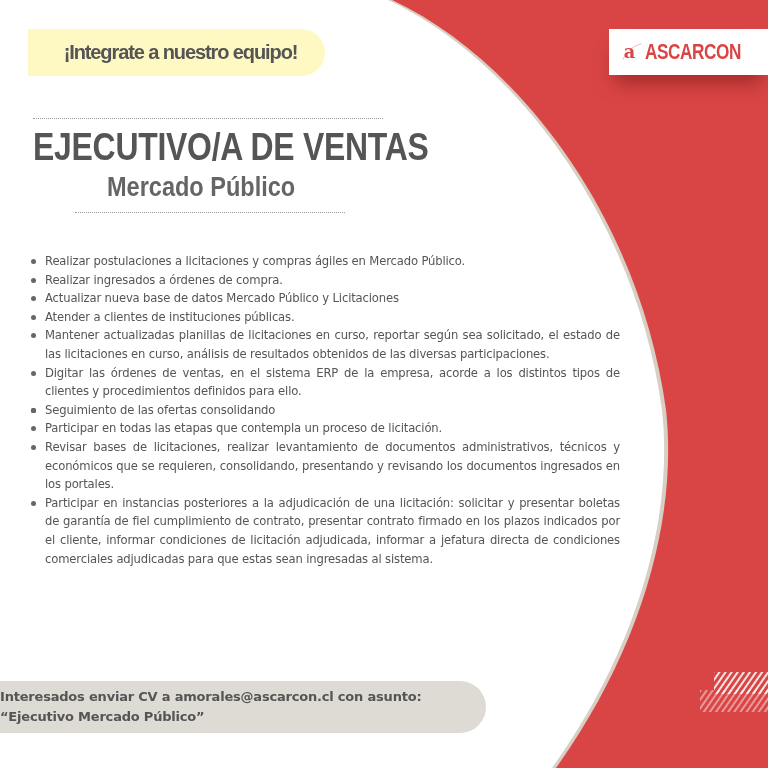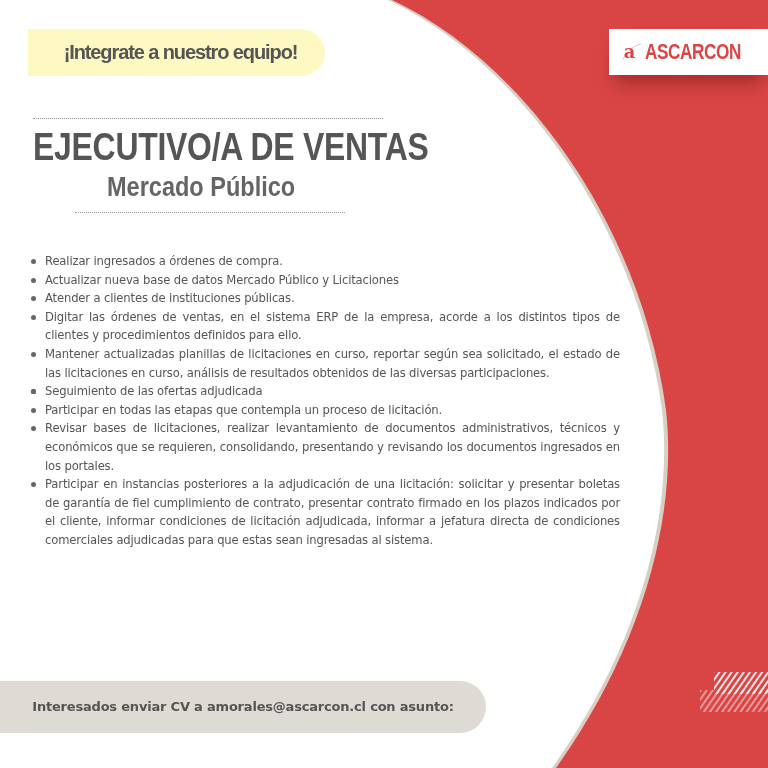--- a/index.html
+++ b/index.html
@@ -54,21 +54,21 @@
     .duties li {
       position: relative; padding-left: 17px; text-align: justify;
     }
     .duties li .bullet {
       position: absolute; left: 3px; top: 7px; width: 5px; height: 5px;
       border-radius: 50%; background: #666;
     }
     .contact-pill {
       position: absolute; left: 0; top: 681px; width: 486px; height: 52px;
       background: #dedbd5; border-radius: 0 26px 26px 0;
-      display: flex; flex-direction: column; align-items: center; justify-content: center;
+      display: flex; flex-direction: column; align-items: flex-start; justify-content: center;
     }
     .contact-line {
       font-family: "DejaVu Sans", sans-serif; font-weight: bold;
       font-size: 13px; line-height: 20px; color: #555; letter-spacing: -0.2px;
     }
     .stripes { position: absolute; left: 700px; top: 672px; width: 68px; height: 40px; }
   </style>
 </head>
 <body>
 
@@ -90,35 +90,37 @@
   </svg>
   <span class="logo-text">ASCARCON</span>
 </div>
 
 <div class="dotline" style="left:33px; top:118px; width:350px;"></div>
 <div class="title-main">EJECUTIVO/A DE VENTAS</div>
 <div class="title-sub">Mercado Público</div>
 <div class="dotline" style="left:75px; top:212px; width:270px;"></div>
 
 <ul class="duties">
+  <li><span class="bullet"></span><span>Realizar postulaciones a licitaciones y compras ágiles en Mercado Público.</span></li>
   <li><span class="bullet"></span><span>Realizar ingresados a órdenes de compra.</span></li>
   <li><span class="bullet"></span><span>Actualizar nueva base de datos Mercado Público y Licitaciones</span></li>
   <li><span class="bullet"></span><span>Atender a clientes de instituciones públicas.</span></li>
+  <li><span class="bullet"></span><span>Mantener actualizadas planillas de licitaciones en curso, reportar según sea solicitado, el estado de las licitaciones en curso, análisis de resultados obtenidos de las diversas participaciones.</span></li>
   <li><span class="bullet"></span><span>Digitar las órdenes de ventas, en el sistema ERP de la empresa, acorde a los distintos tipos de clientes y procedimientos definidos para ello.</span></li>
-  <li><span class="bullet"></span><span>Mantener actualizadas planillas de licitaciones en curso, reportar según sea solicitado, el estado de las licitaciones en curso, análisis de resultados obtenidos de las diversas participaciones.</span></li>
   <li><span class="bullet"></span></li>
   <li><span class="bullet"></span></li>
-  <li><span class="bullet"></span><span>Seguimiento de las ofertas adjudicada</span></li>
+  <li><span class="bullet"></span><span>Seguimiento de las ofertas consolidando</span></li>
   <li><span class="bullet"></span><span>Participar en todas las etapas que contempla un proceso de licitación.</span></li>
   <li><span class="bullet"></span><span>Revisar bases de licitaciones, realizar levantamiento de documentos administrativos, técnicos y económicos que se requieren, consolidando, presentando y revisando los documentos ingresados en los portales.</span></li>
   <li><span class="bullet"></span><span>Participar en instancias posteriores a la adjudicación de una licitación: solicitar y presentar boletas de garantía de fiel cumplimiento de contrato, presentar contrato firmado en los plazos indicados por el cliente, informar condiciones de licitación adjudicada, informar a jefatura directa de condiciones comerciales adjudicadas para que estas sean ingresadas al sistema.</span></li>
 </ul>
 
 <div class="contact-pill">
   <div class="contact-line">Interesados enviar CV a amorales@ascarcon.cl con asunto:</div>
+  <div class="contact-line">“Ejecutivo Mercado Público”</div>
 </div>
 
 <svg class="stripes" viewBox="0 0 68 40" xmlns="http://www.w3.org/2000/svg">
   <defs>
     <pattern id="diag" width="5" height="5" patternUnits="userSpaceOnUse" patternTransform="rotate(35)">
       <rect width="2" height="5" fill="#ffffff"></rect>
     </pattern>
   </defs>
   <rect x="14" y="0" width="54" height="22" fill="url(#diag)" opacity="0.85"></rect>
   <rect x="0" y="18" width="68" height="22" fill="url(#diag)" opacity="0.45"></rect>

